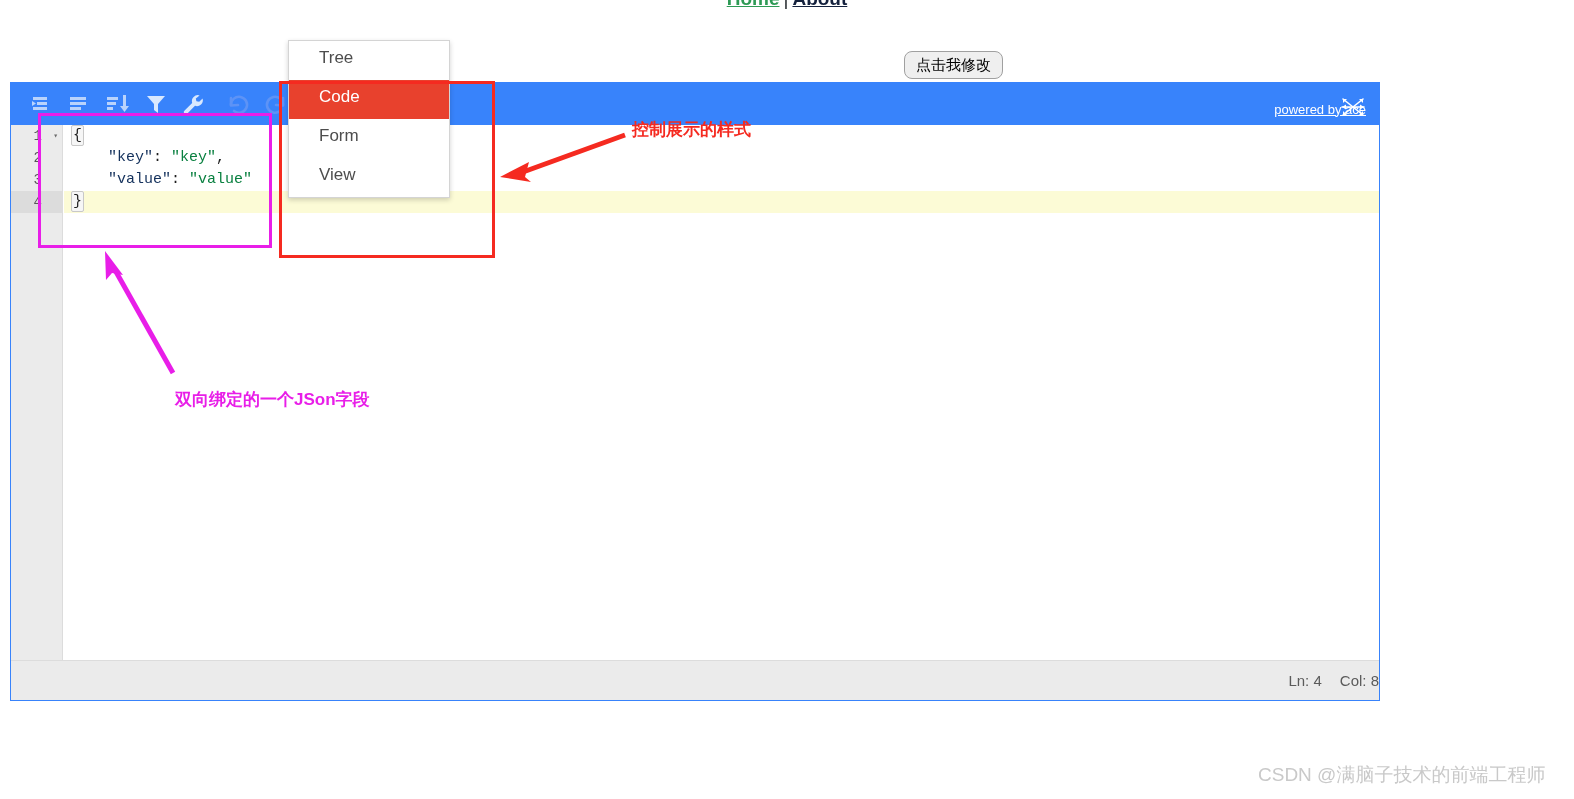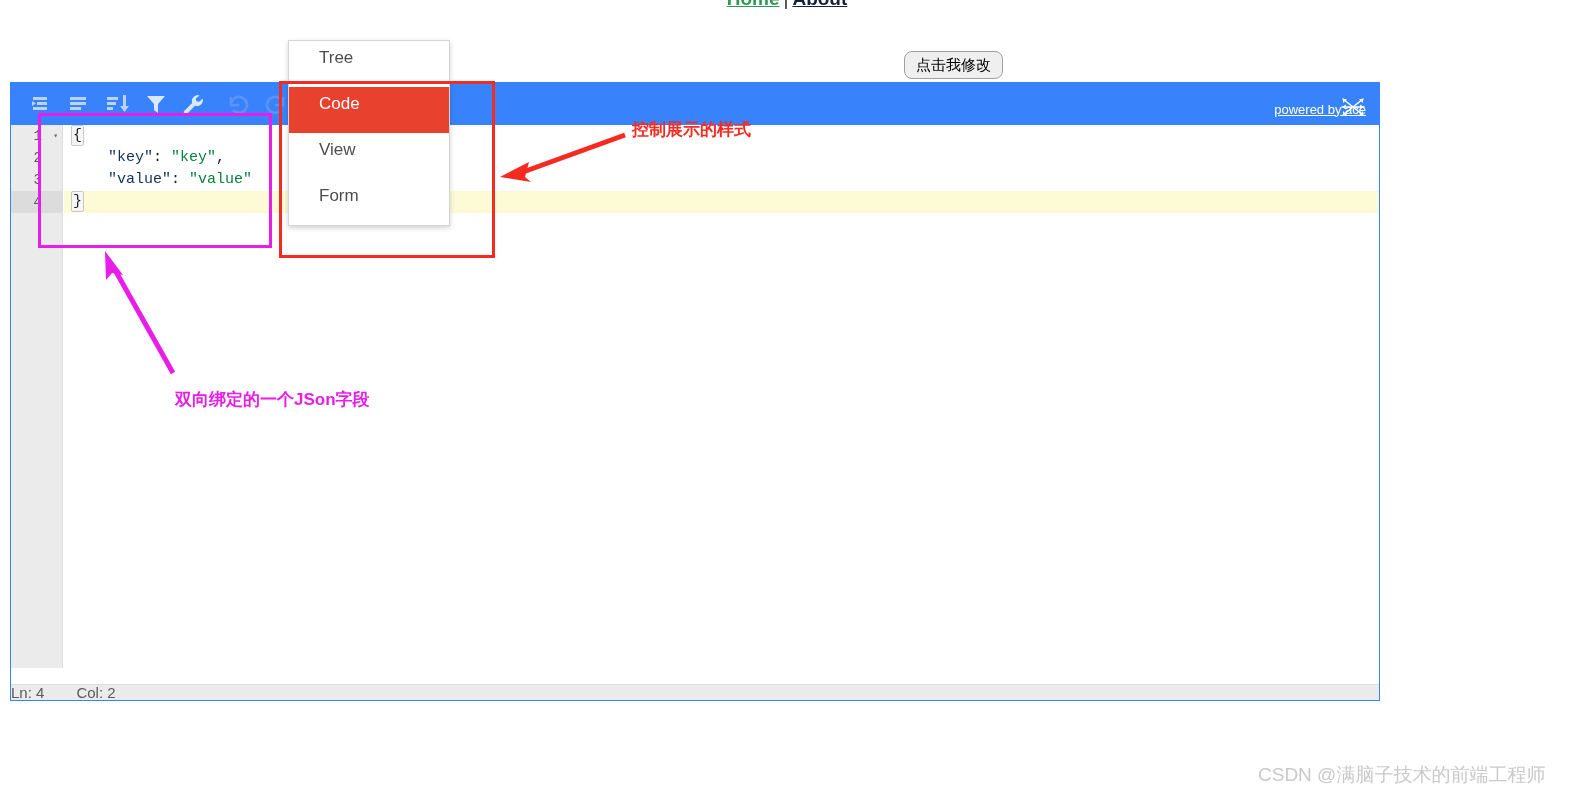--- a/index.html
+++ b/index.html
@@ -122,21 +122,21 @@
     width: 160px;
     background: #ffffff;
     border: 1px solid #d4d4d4;
     box-shadow: 0 2px 5px rgba(0,0,0,.18);
     padding: 0;
     z-index: 40;
   }
   #mode-menu .mi {
     font-size: 17px;
     color: #4d4d4d;
-    padding: 6px 0 19px 30px;
+    padding: 6px 0 12px 30px;
     cursor: pointer;
     line-height: 21px;
   }
   #mode-menu .mi.selected {
     background: #e8412d;
     color: #ffffff;
   }
 
   
   #code-area {
@@ -205,27 +205,27 @@
     padding: 1px 1px;
     margin-left: -1px;
   }
 
   
   #status-bar {
     position: absolute;
     left: 0;
     right: 0;
     bottom: 0;
-    height: 16px;
+    height: 40px;
     background: #ebebeb;
     border-top: 1px solid #dcdcdc;
     display: flex;
     align-items: center;
-    justify-content: flex-start;
-    gap: 32px;
+    justify-content: flex-end;
+    gap: 18px;
     font-size: 15px;
     color: #5b5b5b;
     box-sizing: border-box;
   }
 
   
   .anno-box {
     position: absolute;
     box-sizing: border-box;
     pointer-events: none;
@@ -393,29 +393,29 @@
     <div id="code-lines">
       <div class="cl"><span class="tok-punct brace-box">{</span></div>
       <div class="cl"><span>    </span><span class="tok-key">"key"</span><span class="tok-punct">: </span><span class="tok-str">"key"</span><span class="tok-punct">,</span></div>
       <div class="cl"><span>    </span><span class="tok-key">"value"</span><span class="tok-punct">: </span><span class="tok-str">"value"</span><span class="tok-punct"></span></div>
       <div class="cl active-line"><span class="tok-punct brace-box">}</span></div>
     </div>
   </div>
 
   <div id="status-bar">
     <span>Ln: 4</span>
-    <span>Col: 2</span>
+    <span>Col: 8</span>
   </div>
 </div>
 
 <div id="mode-menu">
   <div class="mi">Tree</div>
   <div class="mi selected">Code</div>
+  <div class="mi">Form</div>
   <div class="mi">View</div>
-  <div class="mi">Form</div>
 </div>
 
 <div class="anno-box" id="box-magenta"></div>
 <div class="anno-box" id="box-red"></div>
 
 <div class="anno-text" id="anno-red-text">控制展示的样式</div>
 <div class="anno-text" id="anno-magenta-text">双向绑定的一个JSon字段</div>
 
 <svg class="anno-arrow" id="arrow-red" style="left:495px; top:130px;" width="145" height="60">
   <path d="M130 5 L28 42" stroke="#f52a20" stroke-width="5" fill="none"></path>

